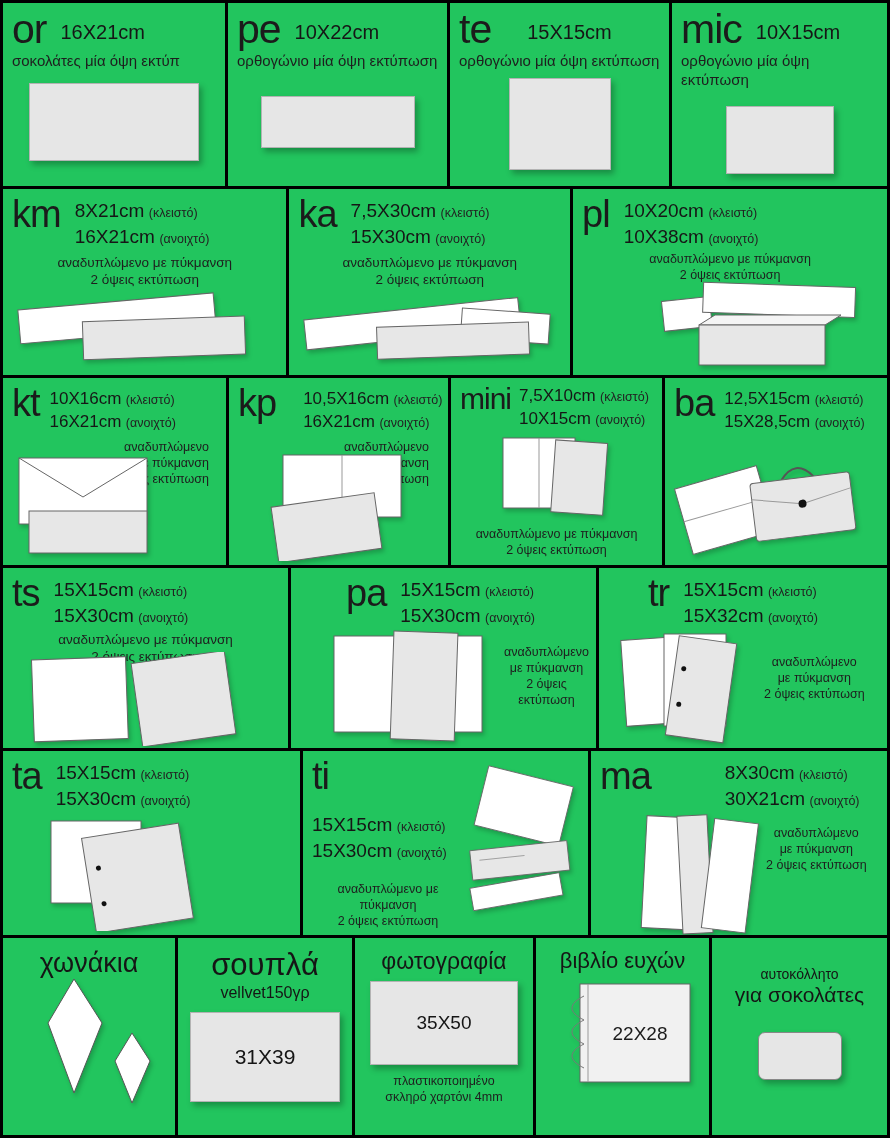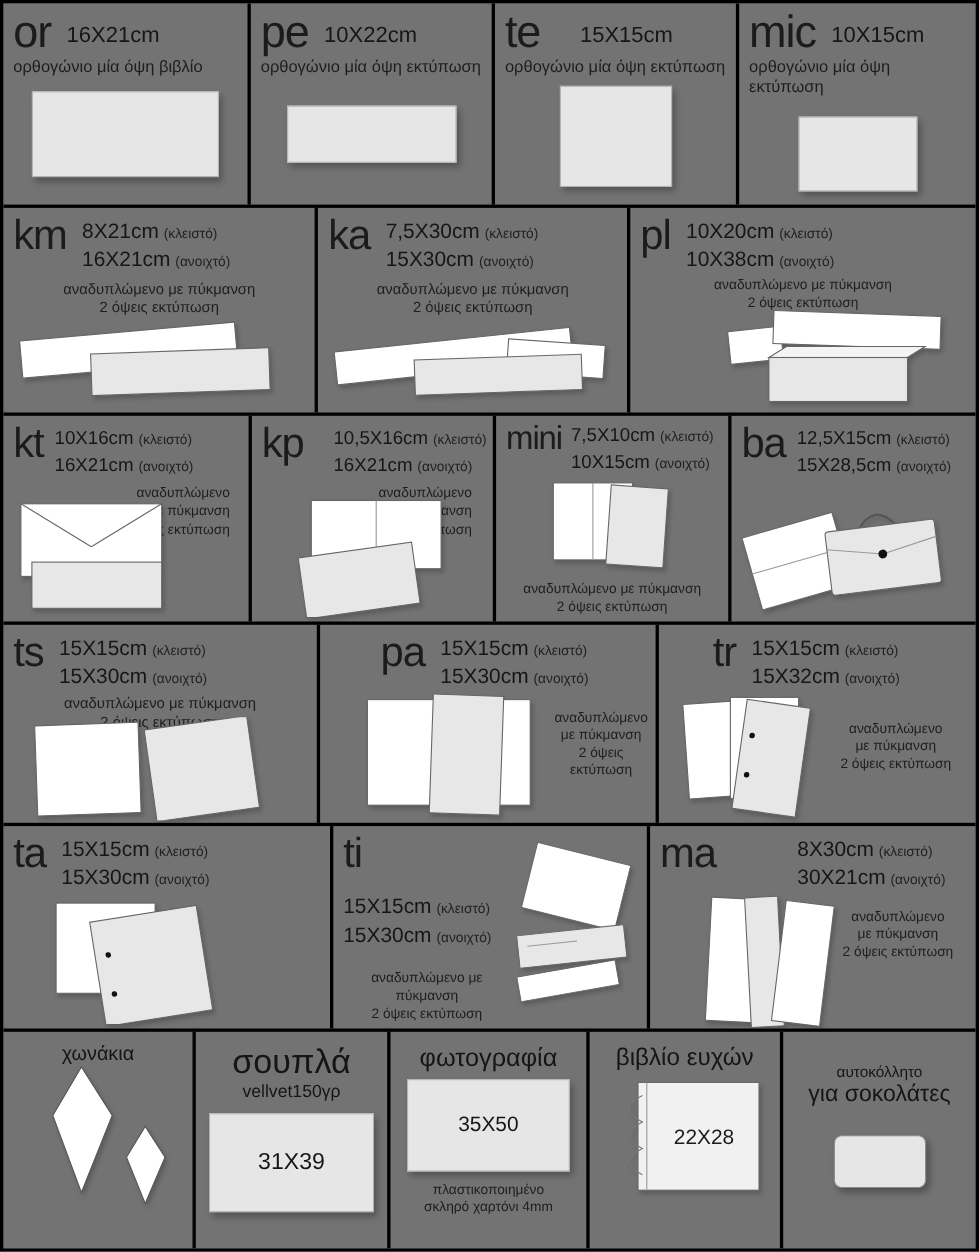--- a/index.html
+++ b/index.html
@@ -1,18 +1,18 @@
 <!DOCTYPE html>
 <html><head>
 <meta charset="utf-8">
 <style>
   html,body{margin:0;padding:0;background:#fff;}
   .sheet{
     position:relative;width:890px;height:1138px;box-sizing:border-box;
-    background:#737373;border:3px solid #000;overflow:hidden;
+    background:#22c55e;border:3px solid #000;overflow:hidden;
     font-family:"Liberation Sans",sans-serif;color:#151515;
   }
   .row{display:flex;box-sizing:border-box;border-bottom:3px solid #000;}
   .row:last-child{border-bottom:none;}
   .cell{
     position:relative;box-sizing:border-box;border-right:3px solid #000;
     padding:7px 9px;overflow:hidden;
   }
   .cell:last-child{border-right:none;}
   .code{font-size:38px;line-height:.95;letter-spacing:-1px;color:#1b1b1b;}
@@ -43,21 +43,21 @@
 
 <div class="sheet">
 
   <div class="row" style="height:186px">
 
     <div class="cell r1" style="width:225px">
       <div class="head">
         <span class="code">or</span>
         <span class="sz r1size">16X21cm</span>
       </div>
-      <div class="desc r1desc">ορθογώνιο μία όψη βιβλίο</div>
+      <div class="desc r1desc">σοκολάτες μία όψη εκτύπ</div>
       <div class="illo-wrap">
         <div class="flat-rect" style="width:168px;height:76px"></div>
       </div>
     </div>
 
     <div class="cell r1" style="width:222px">
       <div class="head">
         <span class="code">pe</span>
         <span class="sz r1size">10X22cm</span>
       </div>
@@ -403,21 +403,21 @@
           <div>με πύκμανση</div>
           <div>2 όψεις εκτύπωση</div>
         </div>
       </div>
     </div>
   </div>
 
   <div class="row" style="height:197px">
 
     <div class="cell" style="width:175px">
-      <div class="b-title" style="font-size:18px;">χωνάκια</div>
+      <div class="b-title" style="font-size:27px;">χωνάκια</div>
       <div class="center">
         <svg class="ill" width="140" height="132" viewBox="0 0 140 132">
           <polygon points="48,2 76,46 48,116 22,46" fill="#fff" stroke="#555"></polygon>
           <polygon points="106,56 124,84 106,126 89,84" fill="#fff" stroke="#555"></polygon>
         </svg>
       </div>
     </div>
 
     <div class="cell" style="width:177px">
       <div class="b-title" style="font-size:31px">σουπλά</div>

